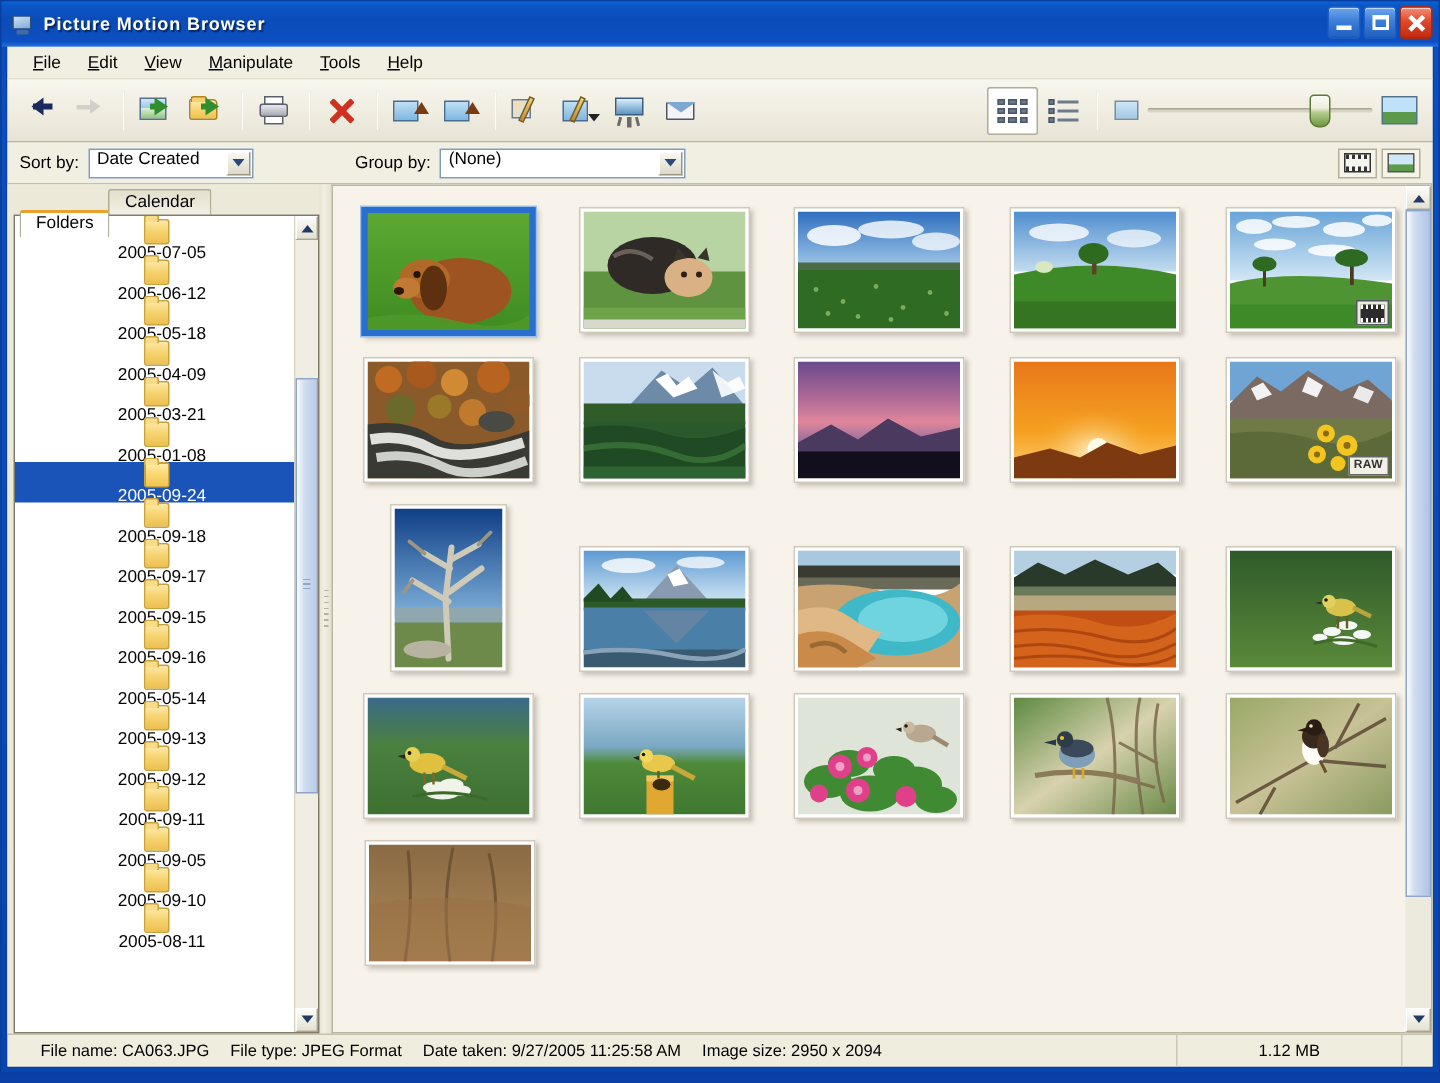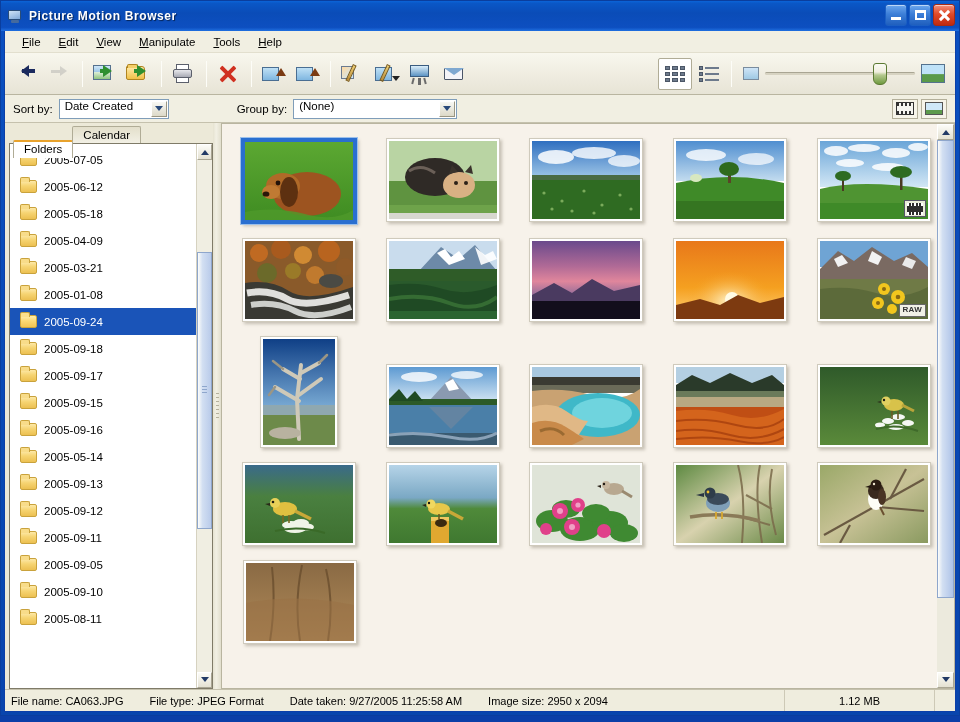--- a/index.html
+++ b/index.html
@@ -305,21 +305,21 @@
   }
   .treebox {
     flex: 1 1 auto; background:#fff; border:1px solid #7f7b68;
     margin: 0 0 0 0; display:flex; min-height:0; position:relative;
   }
   .tree {
     flex:1 1 auto; overflow:hidden; padding-top:2px;
   }
   .trow {
     height: 27px; display:flex; align-items:center; padding-left:10px;
-    font-size:11.5px; color:#000; white-space:nowrap;
+    font-size:11.5px; color:#000; white-space:nowrap;flex-direction:column;
   }
   .trow.sel { background:#1a54b8; color:#fff; }
   .fold {
     width:17px; height:13px; margin-right:7px; position:relative; flex:0 0 17px;
     background: linear-gradient(180deg,#fde9a8 0%,#f6d472 45%,#ecc051 100%);
     border:1px solid #c9a23c; border-radius:1px 2px 2px 2px;
   }
   .fold::before {
     content:""; position:absolute; left:-1px; top:-4px; width:8px; height:4px;
     background:#f8dc8a; border:1px solid #c9a23c; border-bottom:none; border-radius:2px 2px 0 0;
@@ -413,21 +413,21 @@
     background: linear-gradient(90deg,#fdfdfa,#d2dff2 30%,#aec3e8 100%);
     border:1px solid #8ea6cc;
   }
 
   
   .statusbar {
     height: 22px; flex:0 0 22px;
     background:#efedde; border-top:1px solid #c5c1ad;
     display:flex; align-items:center; font-size:11px; color:#000;
   }
-  .st-main { flex:1 1 auto; padding-left:6px; display:flex; gap:26px; white-space:nowrap;
+  .st-main { flex:1 1 auto; padding-left:22px; display:flex; gap:14px; white-space:nowrap;
              border-right:1px solid #cdc9b6; height:100%; align-items:center; }
   .st-size { width: 150px; flex:0 0 150px; text-align:center;
              border-right:1px solid #cdc9b6; height:100%; display:flex;
              align-items:center; justify-content:center; }
   .st-grip { width: 20px; flex:0 0 20px; position:relative; }
 </style>
 </head>
 <body>
 
 <div class="window">

